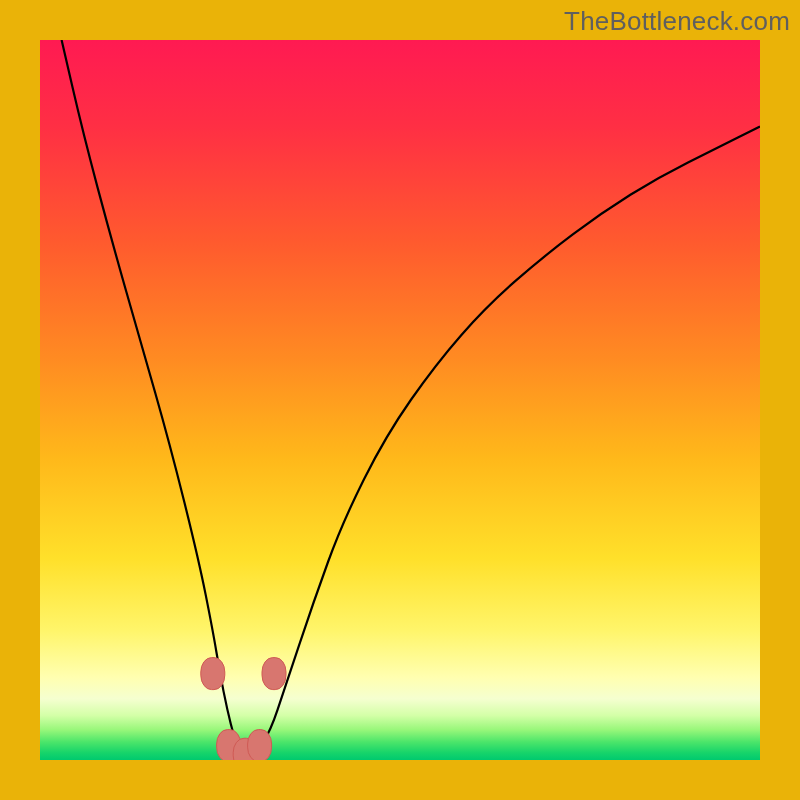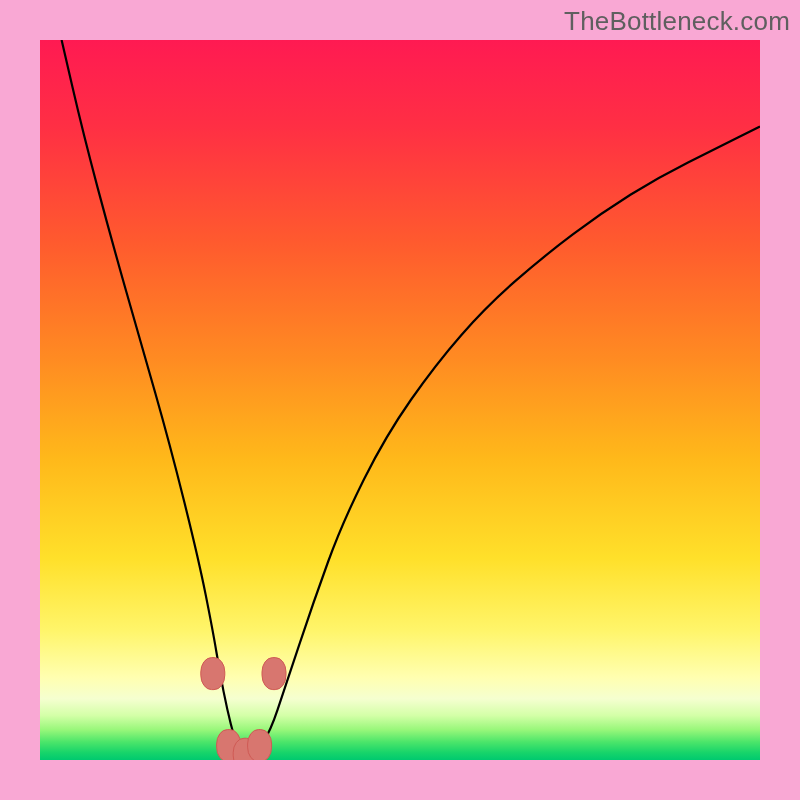--- a/index.html
+++ b/index.html
@@ -8,21 +8,21 @@
     width: 800px;
     height: 800px;
     background: #000;
     overflow: hidden;
     font-family: Arial, Helvetica, sans-serif;
   }
   .outer {
     position: relative;
     width: 800px;
     height: 800px;
-    background: #f9a8d4;
+    background: #eab308;
   }
   .watermark {
     position: absolute;
     top: 6px;
     right: 10px;
     color: #5f5f5f;
     font-size: 26px;
     font-weight: 500;
     letter-spacing: 0.2px;
   }

